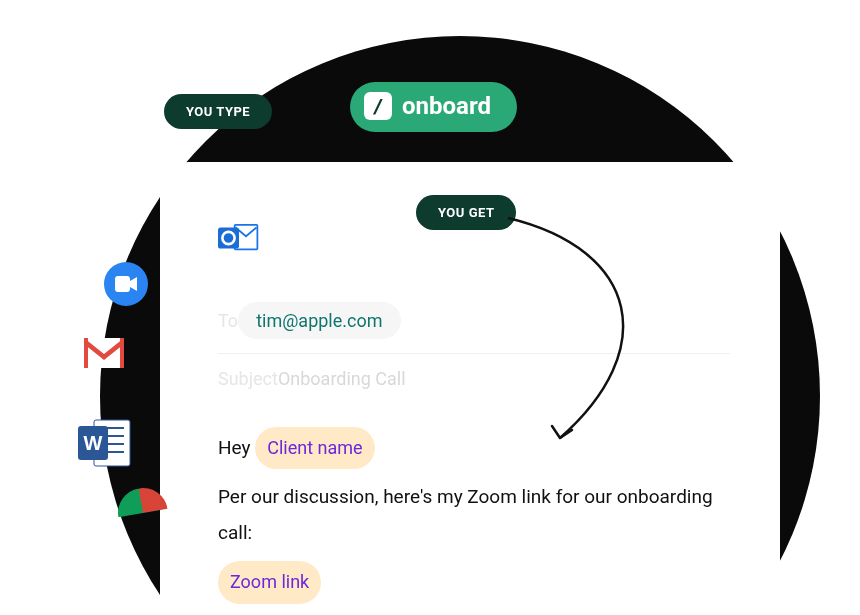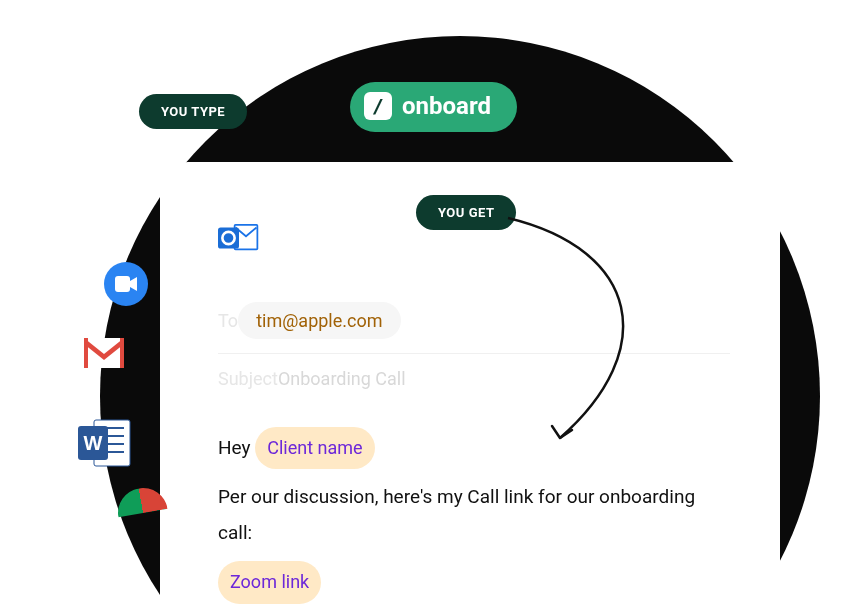--- a/index.html
+++ b/index.html
@@ -16,21 +16,21 @@
     left: 100px;
     top: 36px;
     width: 720px;
     height: 720px;
     background: #0a0a0a;
     border-radius: 50%;
     z-index: 1;
   }
   .pill-youtype {
     position: absolute;
-    left: 139px;
+    left: 164px;
     top: 94px;
     background: #0d3b2e;
     color: #fff;
     font-size: 13px;
     font-weight: 700;
     letter-spacing: 0.5px;
     padding: 10px 22px;
     border-radius: 999px;
     z-index: 3;
   }
@@ -98,21 +98,21 @@
     border-bottom: 1px solid #f0f0f0;
   }
   .field-row.no-border { border-bottom: none; }
   .field-label {
     color: #e6e6e6;
     font-size: 18px;
     font-weight: 400;
   }
   .field-pill {
     background: #f6f6f6;
-    color: #a16207;
+    color: #0f766e;
     font-size: 18px;
     padding: 8px 18px;
     border-radius: 999px;
   }
   .field-value {
     color: #d8d8d8;
     font-size: 18px;
   }
   .body-text {
     margin-top: 24px;
@@ -192,21 +192,21 @@
   <div class="field-row no-border">
     <span class="field-label">Subject</span>
     <span class="field-value">Onboarding Call</span>
   </div>
 
   <div class="body-text">
     <p>
       <span>Hey</span>
       <span class="var-pill">Client name</span>
     </p>
-    <p>Per our discussion, here's my Call link for our onboarding call:</p>
+    <p>Per our discussion, here's my Zoom link for our onboarding call:</p>
     <p>
       <span class="var-pill">Zoom link</span>
     </p>
   </div>
 </div>
 
 <div class="side-icon gcam">
   <svg width="22" height="16" viewBox="0 0 22 16">
       <rect x="0" y="0" width="15" height="16" rx="3" fill="#fff"></rect>
       <path d="M15 5 L22 1 V15 L15 11 Z" fill="#fff"></path>

